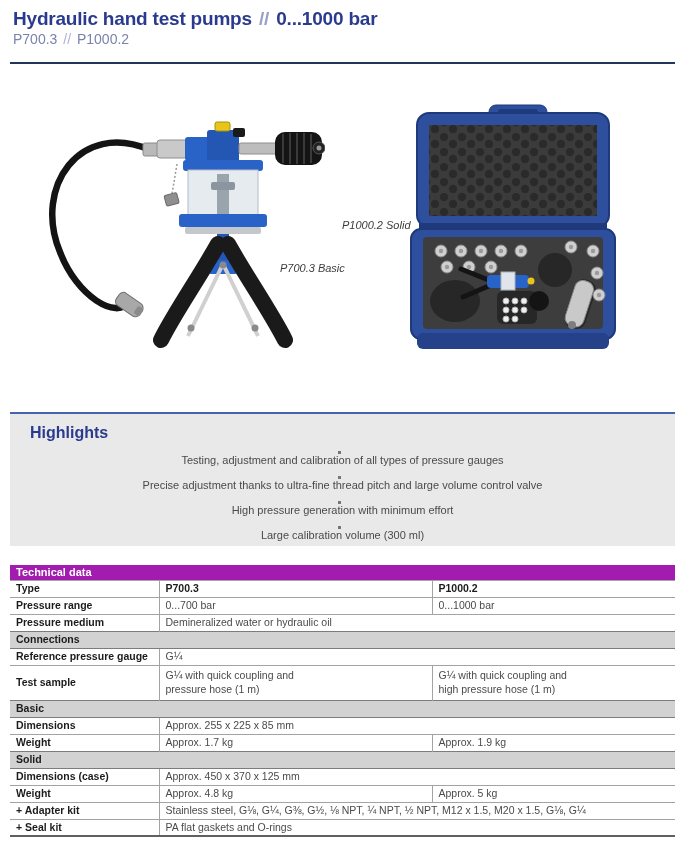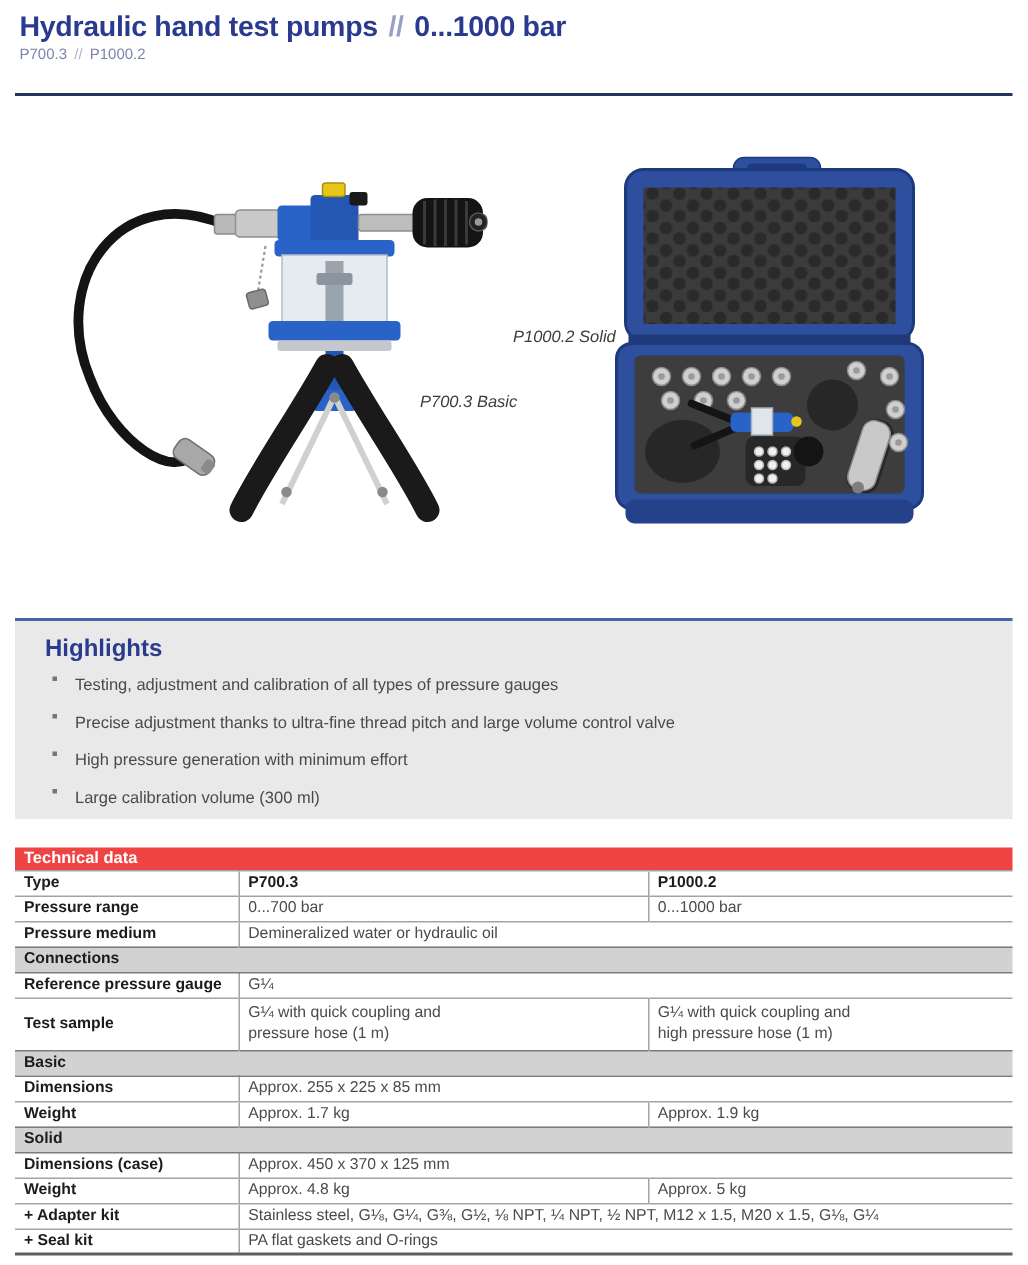--- a/index.html
+++ b/index.html
@@ -4,43 +4,43 @@
 <style>
   * { margin:0; padding:0; box-sizing:border-box; }
   html,body { background:#ffffff; }
   body { font-family:"Liberation Sans", sans-serif; }
   .page { position:relative; width:685px; height:843px; background:#ffffff; overflow:hidden;border-radius:14px; }
 
   
   .title { position:absolute; top:8px; left:13px; font-size:19px; font-weight:bold;
            color:#2a3b8f; letter-spacing:-0.2px; white-space:nowrap; }
   .title .sep { color:#98a0c9; font-weight:bold; padding:0 2px; }
-  .subtitle { position:absolute; top:31px; left:13px; font-size:10px; color:#7b82ae; white-space:nowrap; }
+  .subtitle { position:absolute; top:31px; left:13px; font-size:14px; color:#7b82ae; white-space:nowrap; }
   .subtitle .sep { color:#adb2d3; padding:0 2px; }
   .rule-navy { position:absolute; top:62px; left:10px; width:665px; height:2px; background:#22365a; }
 
   
   .products { position:absolute; top:64px; left:0; width:685px; height:348px; background:#ffffff; }
   .photo { position:absolute; }
   .caption { position:absolute; font-size:11px; font-style:italic; color:#3c3c3c; white-space:nowrap; }
   .caption-left  { left:240px; top:198px;padding-left:40px; }
   .caption-right { left:342px; top:155px; }
 
   
   .highlights { position:absolute; top:412px; left:10px; width:665px; height:134px;
                 background:#e9e9e9; border-top:2px solid #4565a8; padding:10px 20px 0 20px; }
   .hl-title { font-size:16px; font-weight:bold; color:#2a3b8f; }
   .hl-list { list-style:none; margin-top:9px; }
-  .hl-item { display:flex; height:25px; font-size:11px; color:#4a4a4a; }
+  .hl-item { display:flex; align-items:center; height:25px; font-size:11px; color:#4a4a4a;flex-direction:column; }
   .bullet { width:3px; height:3px; background:#767676; margin:0 12px 0 5px; flex:0 0 auto; }
 
   
   .tech { position:absolute; top:565px; left:10px; width:665px; }
   table { border-collapse:collapse; width:665px; table-layout:fixed; }
-  th.thead { background:#ef4444; color:#ffffff; font-size:11px; font-weight:bold;
+  th.thead { background:#a21caf; color:#ffffff; font-size:11px; font-weight:bold;
              text-align:left; padding:0 6px; height:15px; }
   td { font-size:10.5px; height:17px; padding:0 6px; vertical-align:middle;
        border-top:1px solid #a3a3a3; line-height:1.25; }
   td.lbl { font-weight:bold; color:#1c1c1c; }
   td.val { color:#4a4a4a; border-left:1px solid #a3a3a3; }
   td.bold { font-weight:bold; color:#1c1c1c; }
   tr.section td { background:#d2d2d2; font-weight:bold; color:#1c1c1c;
                   border-top:1px solid #7c7c7c; border-bottom:1px solid #7c7c7c; }
   tr.tall td { height:35px; white-space:pre-line; }
   tr.last td { border-bottom:2px solid #606060; }

